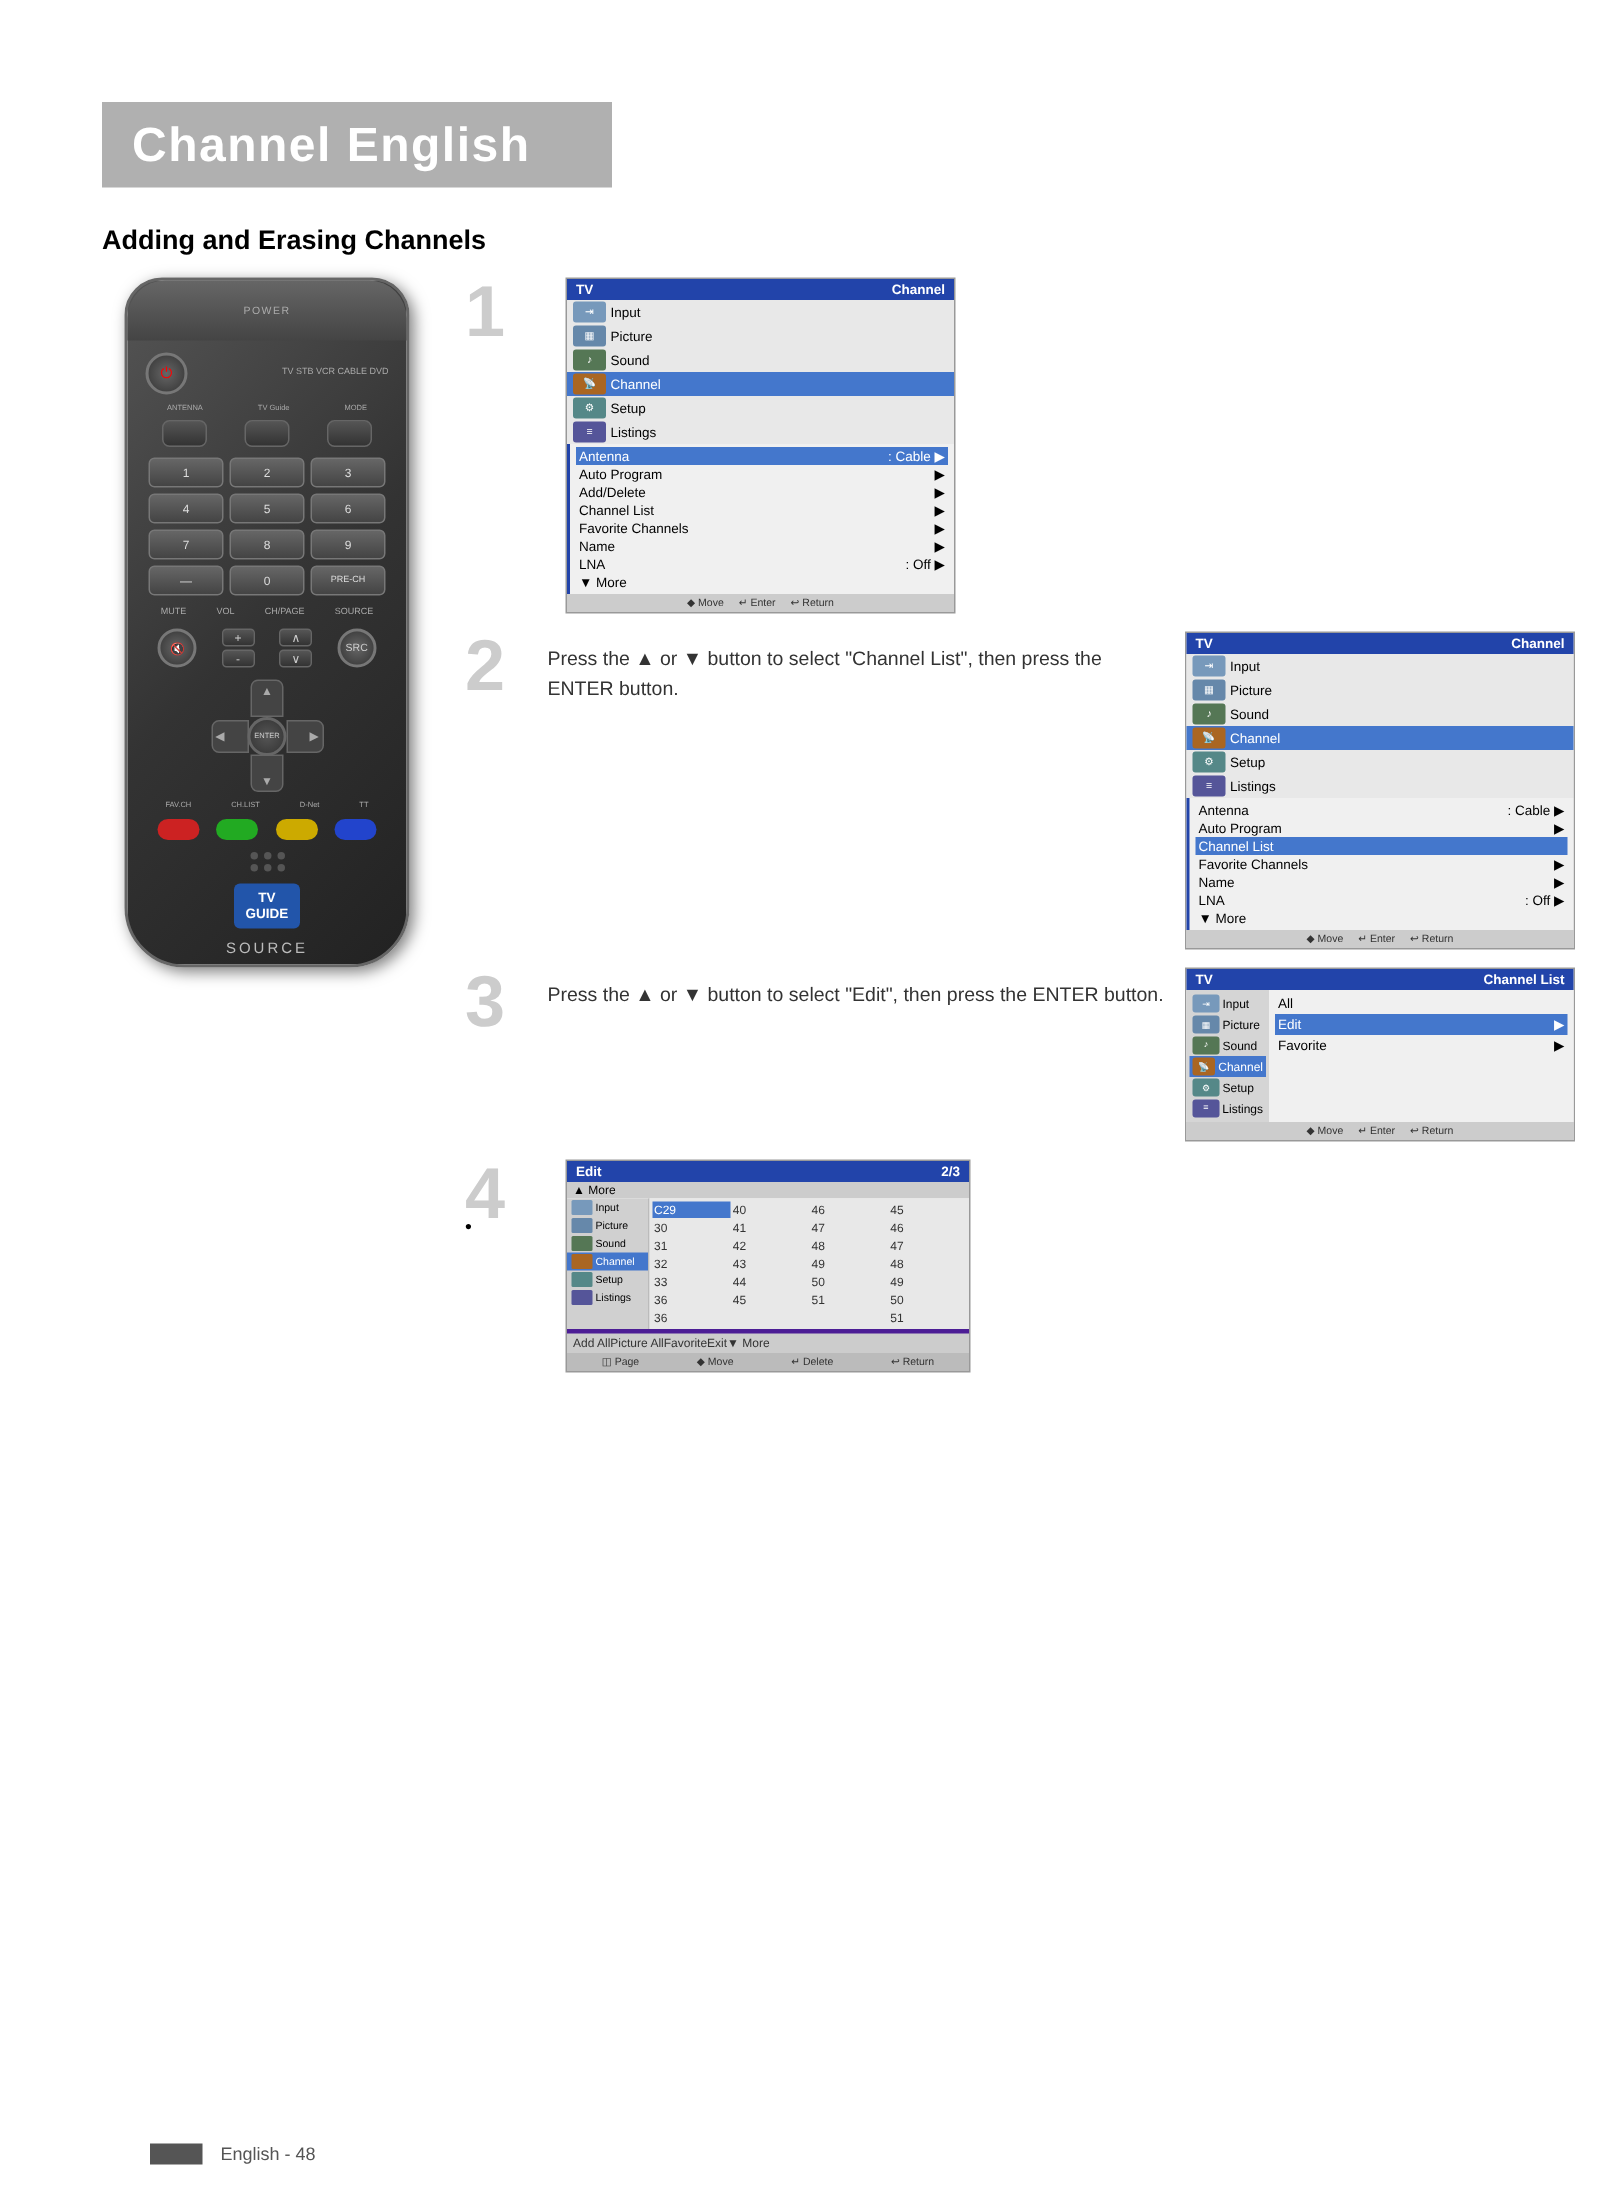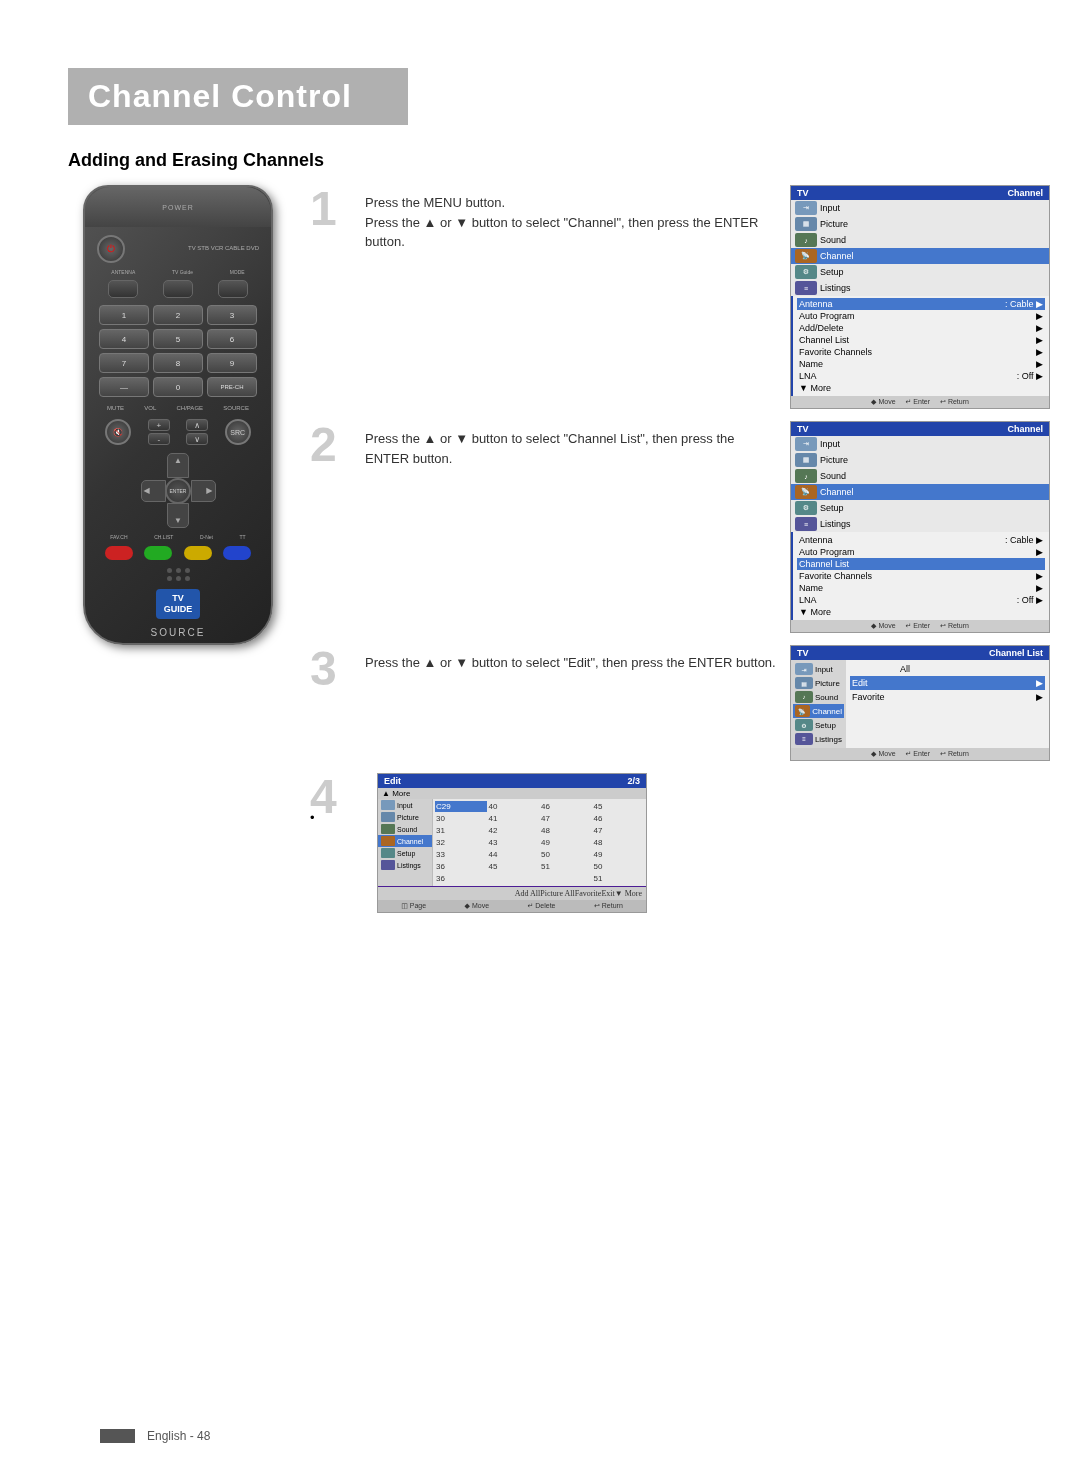--- a/index.html
+++ b/index.html
@@ -518,21 +518,21 @@
 
     .footer-text {
       font-size: 12px;
       color: #555;
     }
   </style>
 </head>
 <body>
 
 <div class="page-title-bar">
-  <h1>Channel Control</h1>
+  <h1>Channel English</h1>
 </div>
 
 <div class="section-title">Adding and Erasing Channels</div>
 
 <div class="remote-container">
   <div class="remote">
     <div class="remote-top">
       <span>POWER</span>
     </div>
     <div class="remote-power-row">
@@ -618,24 +618,20 @@
       <div class="tv-guide-logo">TV<br>GUIDE</div>
     </div>
     <div class="samsung-label">SOURCE</div>
   </div>
 </div>
 
 <div class="steps-area">
 
   <div class="step">
     <div class="step-number">1</div>
-    <div class="step-text">
-      Press the MENU button.<br>
-      Press the ▲ or ▼ button to select "Channel", then press the ENTER button.
-    </div>
     <div class="step-screen tv-menu">
       <div class="tv-menu-header">
         <span class="tv-label">TV</span>
         <span class="channel-label">Channel</span>
       </div>
       <div class="tv-menu-body">
         <div class="tv-menu-row">
           <div class="tv-menu-icon" style="background:#7799bb;">⇥</div>
           <span class="tv-menu-item-label">Input</span>
         </div>
@@ -806,21 +802,21 @@
             <div style="display:flex;align-items:center;padding:1px 2px;font-size:8px;">
               <div style="width:18px;height:12px;background:#558888;margin-right:2px;border-radius:2px;font-size:6px;color:#fff;display:flex;align-items:center;justify-content:center;">⚙</div>
               <span>Setup</span>
             </div>
             <div style="display:flex;align-items:center;padding:1px 2px;font-size:8px;">
               <div style="width:18px;height:12px;background:#555599;margin-right:2px;border-radius:2px;font-size:6px;color:#fff;display:flex;align-items:center;justify-content:center;">≡</div>
               <span>Listings</span>
             </div>
           </div>
           <div style="flex:1;padding:2px 4px;background:#f0f0f0;">
-            <div style="padding:2px;font-size:9px;margin-left:48px;">All</div>
+            <div style="padding:2px;font-size:9px;">All</div>
             <div style="display:flex;justify-content:space-between;padding:2px;font-size:9px;background:#4477cc;color:#fff;">
               <span>Edit</span>
               <span>▶</span>
             </div>
             <div style="display:flex;justify-content:space-between;padding:2px;font-size:9px;">
               <span>Favorite</span>
               <span>▶</span>
             </div>
           </div>
         </div>
@@ -894,21 +890,21 @@
           <span class="ch-num">36</span>
           <span class="ch-num">45</span>
           <span class="ch-num">51</span>
           <span class="ch-num">50</span>
           <span class="ch-num">36</span>
           <span class="ch-num"></span>
           <span class="ch-num"></span>
           <span class="ch-num">51</span>
         </div>
       </div>
-      <div style="background:#cccccc;display:flex;justify-content:flex-end;padding:2px 4px;font-size:8px;color:#333;border-top:1px solid #4c1d95;font-family:Liberation Serif, serif;">
+      <div style="background:#cccccc;display:flex;justify-content:flex-start;padding:2px 4px;font-size:8px;color:#333;border-top:3px solid #4c1d95;">
         <span>Add All</span>
         <span>Picture All</span>
         <span>Favorite</span>
         <span>Exit</span>
         <span>▼ More</span>
       </div>
       <div style="background:#bbbbbb;display:flex;justify-content:space-around;padding:2px 4px;font-size:7px;color:#333;">
         <span>◫ Page</span>
         <span>◆ Move</span>
         <span>↵ Delete</span>

